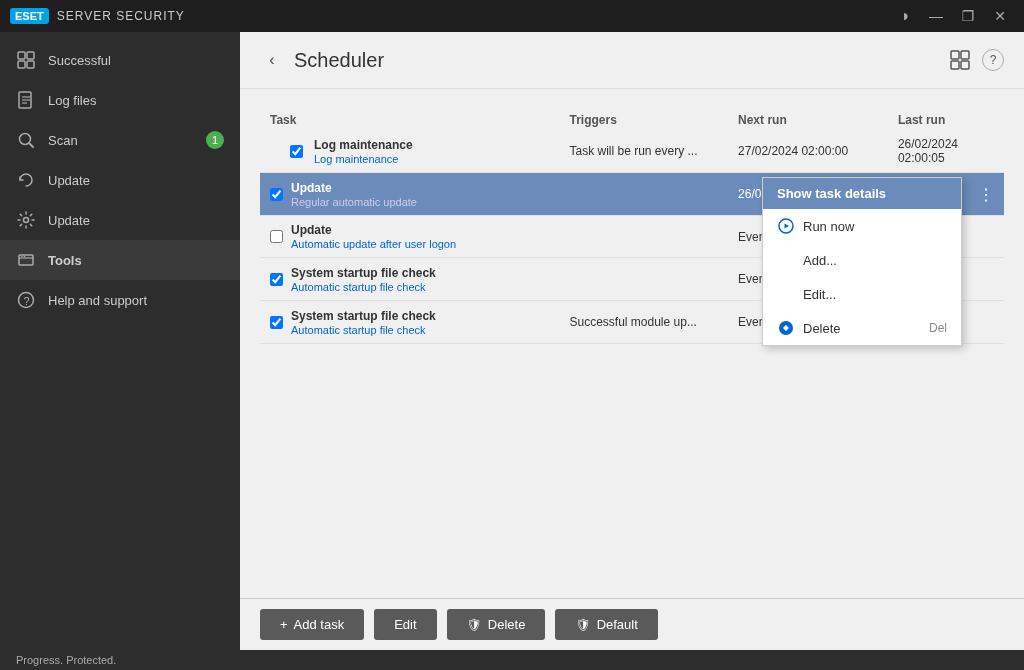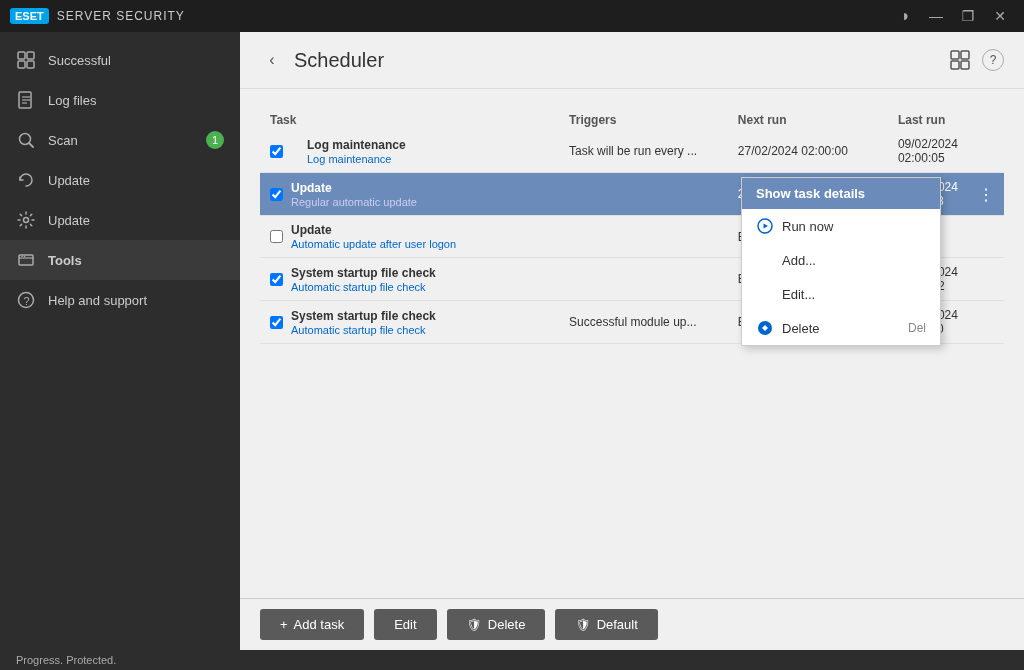--- a/index.html
+++ b/index.html
@@ -200,21 +200,21 @@
 
     
     .context-menu {
       position: absolute;
       background: white;
       border: 1px solid #ccc;
       box-shadow: 3px 3px 8px rgba(0,0,0,0.2);
       z-index: 100;
       width: 200px;
       top: 88px;
-      left: 501px;
+      left: 522px;
     }
     .context-menu-item {
       padding: 8px 14px;
       cursor: pointer;
       display: flex;
       align-items: center;
       gap: 8px;
       font-size: 13px;
       color: #333;
     }
@@ -394,31 +394,31 @@
             <th style="width:180px;">Triggers</th>
             <th style="width:170px;">Next run</th>
             <th>Last run</th>
             <th style="width:30px;"></th>
           </tr>
         </thead>
         <tbody>
 
           <tr>
             <td>
-              <div style="display:flex;align-items:center;gap:24px;">
+              <div style="display:flex;align-items:center;gap:11px;margin-left:20px;">
                 <input type="checkbox" checked="" style="">
                 <div>
                   <div class="task-name">Log maintenance</div>
                   <div class="task-subtitle">Log maintenance</div>
                 </div>
               </div>
             </td>
             <td>Task will be run every ...</td>
             <td>27/02/2024 02:00:00</td>
-            <td>09/02/2024 02:00:05</td>
+            <td>26/02/2024 02:00:05</td>
             <td></td>
           </tr>
 
           <tr class="selected">
             <td>
               <div style="display:flex;align-items:center;gap:8px;">
                 <input type="checkbox" checked="" style="">
                 <div>
                   <div class="task-name">Update</div>
                   <div class="task-subtitle" style="color:#cce;">Regular automatic update</div>

